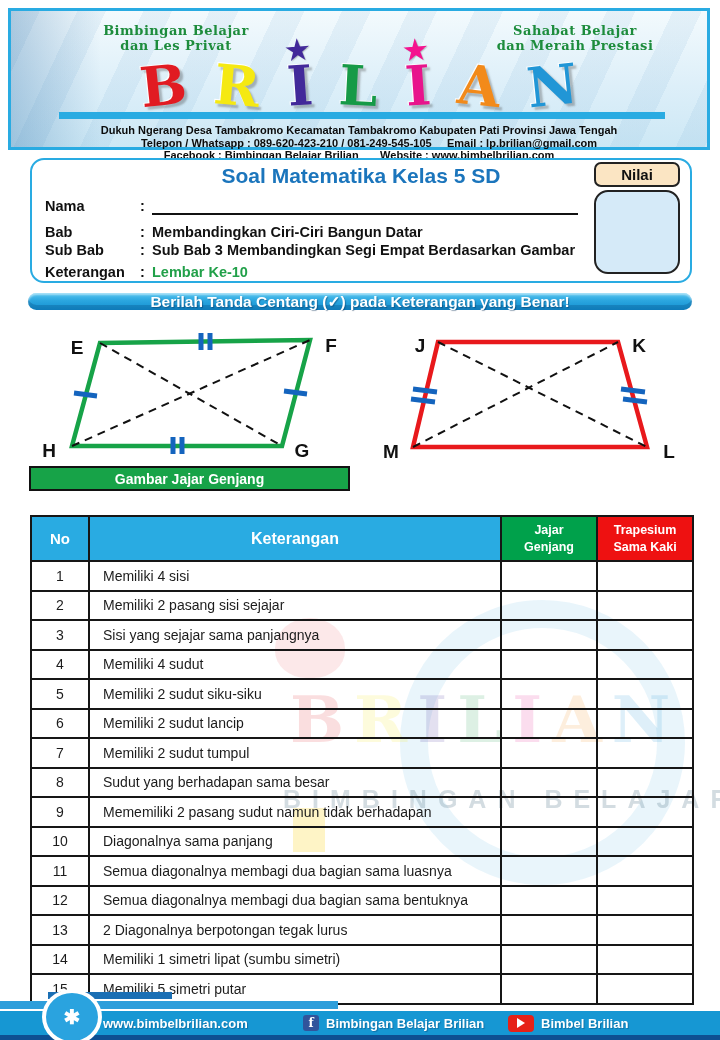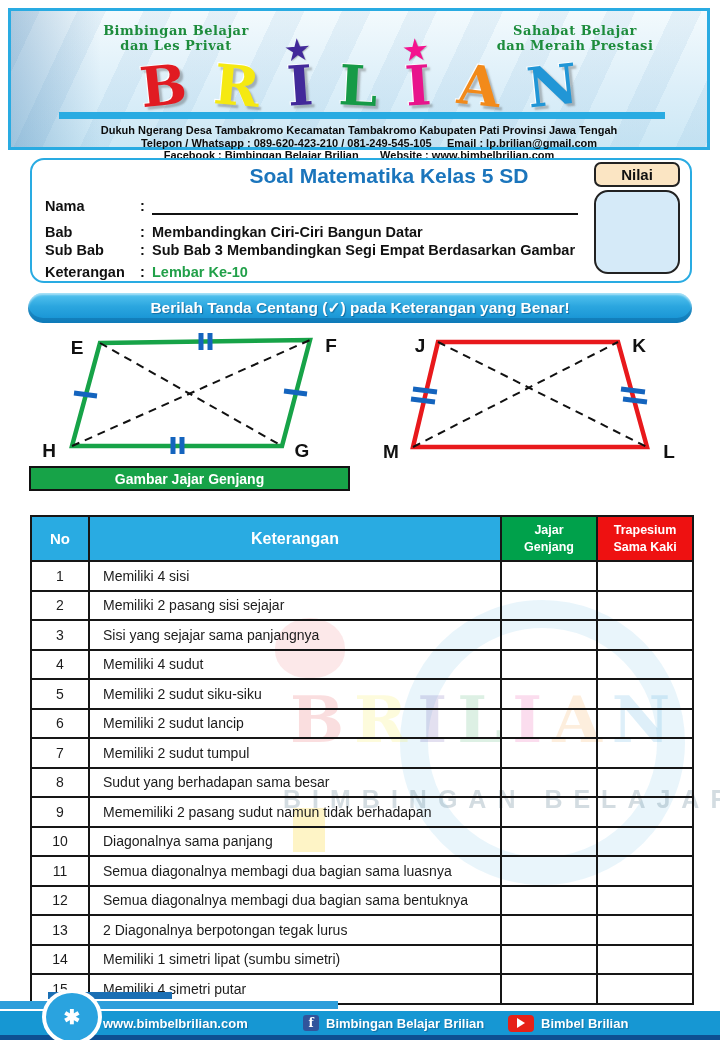--- a/index.html
+++ b/index.html
@@ -32,35 +32,35 @@
   .ltr .star { position:absolute; top:-22px; left:50%; transform:translateX(-50%);
     font-size:27px; line-height:1; text-shadow:1px 1px 1px rgba(70,70,70,.3); }
   .hdr-bar { position:absolute; left:48px; right:42px; top:101px; height:7px; background:#29ABE2; }
   .addr { position:absolute; left:0; right:0; text-align:center; font-weight:bold;
     font-size:11px; line-height:12px; color:#0b0b0b; white-space:pre; }
   .addr.l1 { top:113px; } .addr.l2 { top:126px;padding-left:20px; } .addr.l3 { top:138px; }
   
   .form-box { position:absolute; left:30px; top:158px; width:662px; height:125px;
     border:2px solid #29ABE2; border-radius:14px; background:#fff; }
   .sheet-title { position:absolute; left:30px; top:164px; width:662px; text-align:center;
-    font-size:21px; font-weight:bold; color:#1B75BC;margin-left:28px; }
+    font-size:21px; font-weight:bold; color:#1B75BC; }
   .nilai-label { position:absolute; left:594px; top:162px; width:86px; height:25px;
     background:#FBE5C3; border:2px solid #222; border-radius:7px;
     display:flex; align-items:center; justify-content:center;
     font-size:15px; font-weight:bold; color:#111; }
   .nilai-box { position:absolute; left:594px; top:190px; width:86px; height:84px;
     background:#D5EAF8; border:2px solid #222; border-radius:14px; }
   .frow { position:absolute; left:45px; height:20px; display:flex; font-size:14.5px; font-weight:bold; }
   .flabel { width:95px; }
   .fcolon { width:12px; }
   .fvalue { white-space:pre;text-align:center; }
   .fvalue.green { color:#21A049; }
   .nama-line { position:absolute; left:152px; top:213px; width:426px; border-bottom:2px solid #111; }
   
-  .instr { position:absolute; left:28px; top:293px; width:664px; height:30px;
+  .instr { position:absolute; left:28px; top:293px; width:664px; height:17px;
     border-radius:15px;
     background:linear-gradient(180deg,#56C5F0 0%, #2BA6DF 45%, #1390D2 100%);
     box-shadow:inset 0 -5px 0 rgba(0,60,110,.25), inset 0 2px 2px rgba(255,255,255,.5);
     display:flex; align-items:center; justify-content:center;
     color:#fff; font-size:15.5px; font-weight:bold; text-shadow:1px 1px 1px rgba(0,40,80,.4); }
   
   .fig-svg { position:absolute; width:320px; height:132px; }
   .fig-svg.left { left:35px; top:330px; }
   .fig-svg.right { left:375px; top:330px; }
   .vlabel { font-family:"Liberation Sans", sans-serif; font-size:19px; font-weight:bold; fill:#111; }
@@ -317,21 +317,21 @@
           <td></td>
         </tr>
         <tr>
           <td class="c-no">14</td>
           <td class="c-text">Memiliki 1 simetri lipat (sumbu simetri)</td>
           <td></td>
           <td></td>
         </tr>
         <tr>
           <td class="c-no">15</td>
-          <td class="c-text">Memiliki 4 simetri putar</td>
+          <td class="c-text">Memiliki 5 simetri putar</td>
           <td></td>
           <td></td>
         </tr>
       </tbody>
   </table>
 
   <div class="f-stripeA"></div>
   <div class="f-stripeB"></div>
   <div class="f-main"></div>
   <div class="f-bottom"></div>

